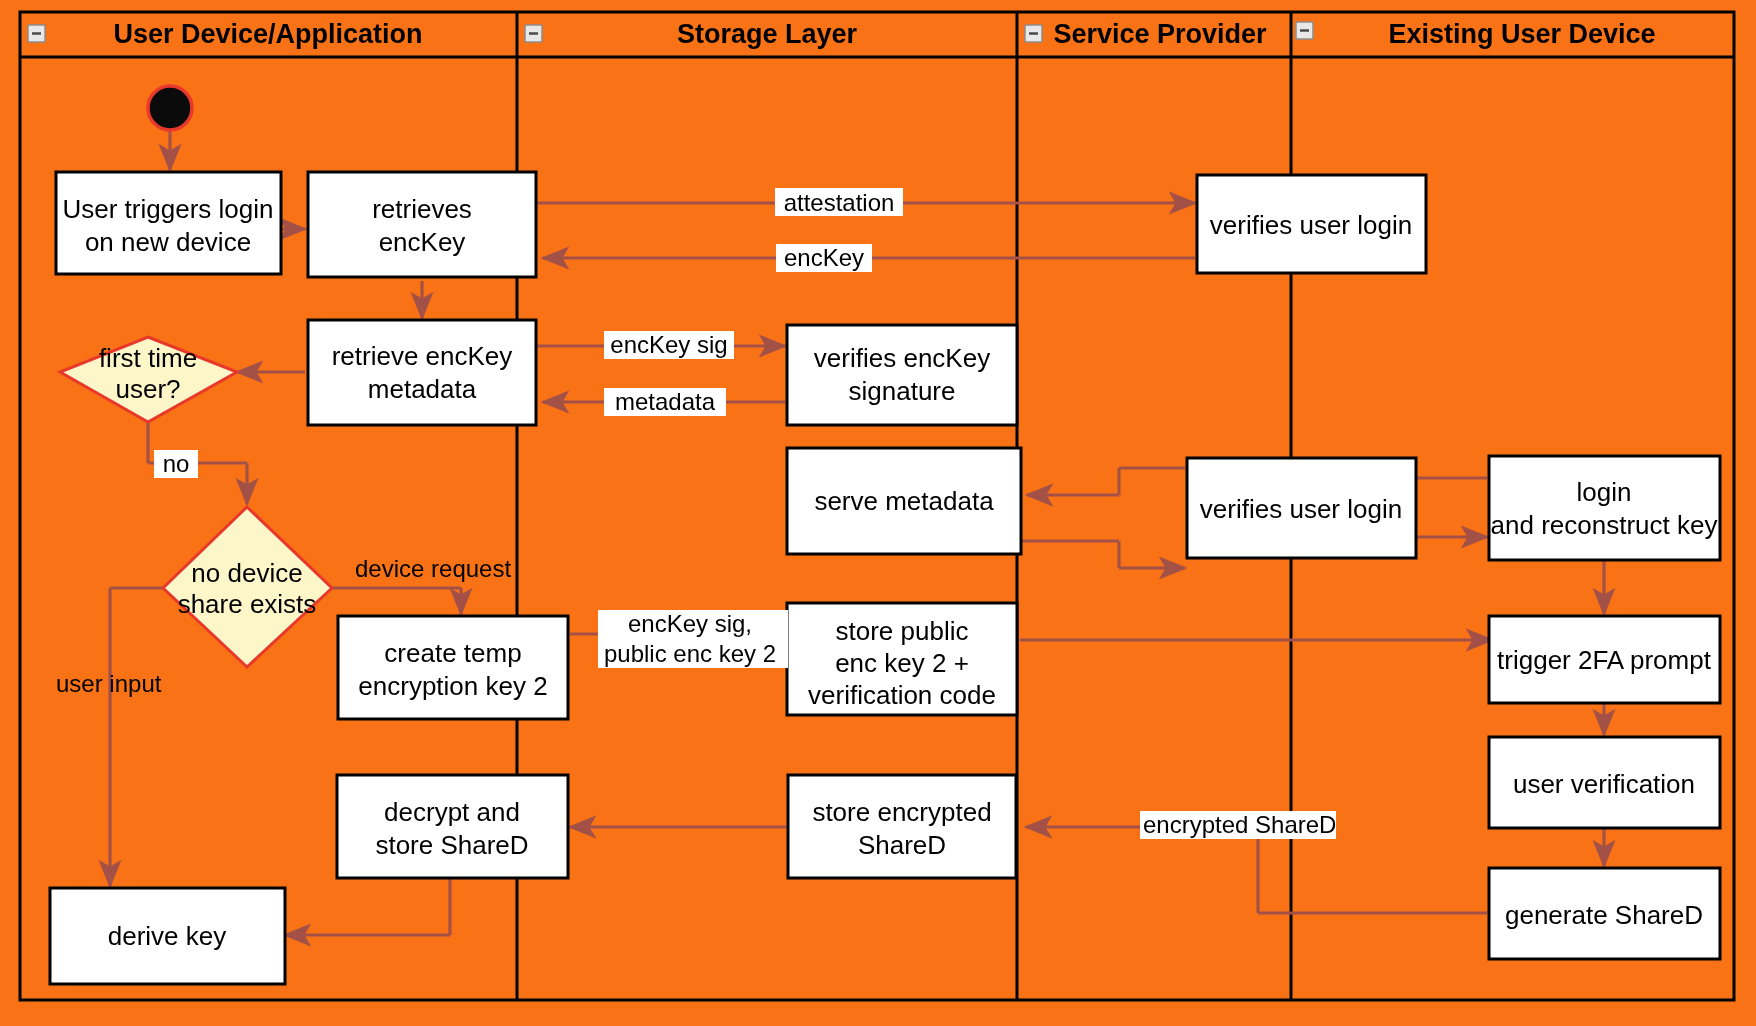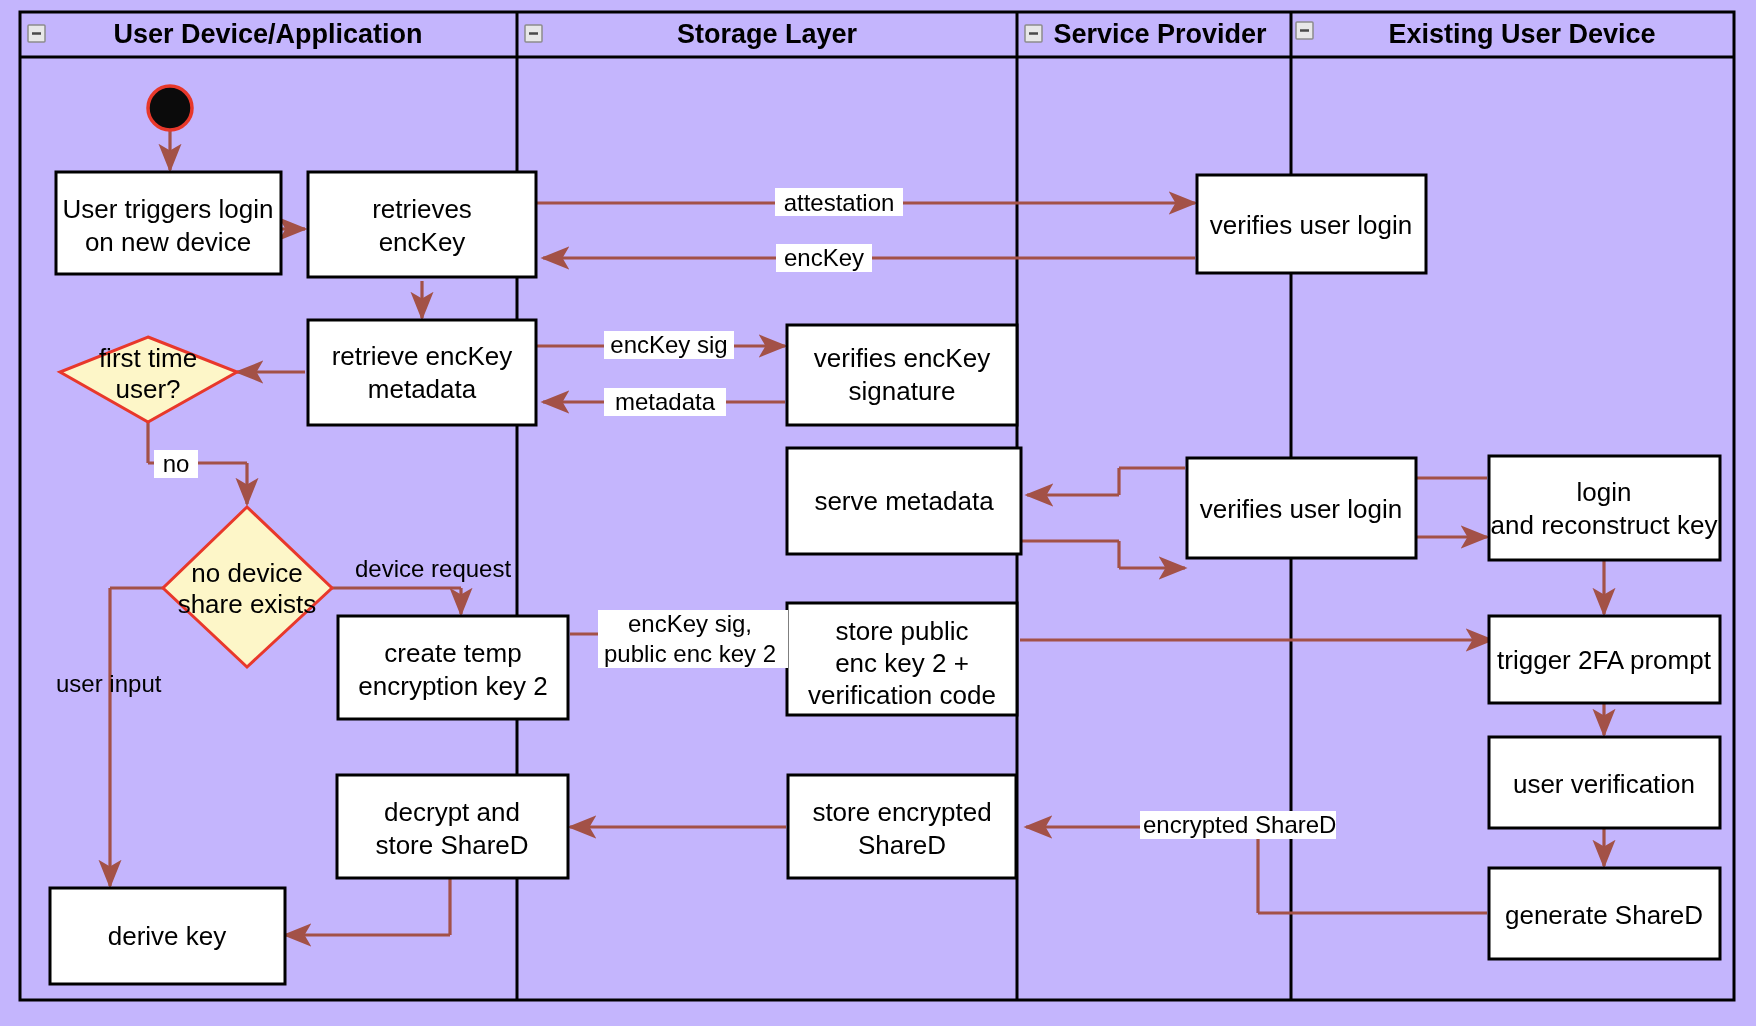--- a/index.html
+++ b/index.html
@@ -5,21 +5,21 @@
   html, body {
     margin: 0;
     padding: 0;
     background: #ffffff;
     font-family: "Liberation Sans", sans-serif;
   }
   #canvas {
     position: relative;
     width: 1756px;
     height: 1026px;
-    background: #c4b5fd;
+    background: #f97316;
     overflow: hidden;
   }
   svg.diagram {
     position: absolute;
     left: 0;
     top: 0;
     width: 1756px;
     height: 1026px;
   }
   .lane-frame {

